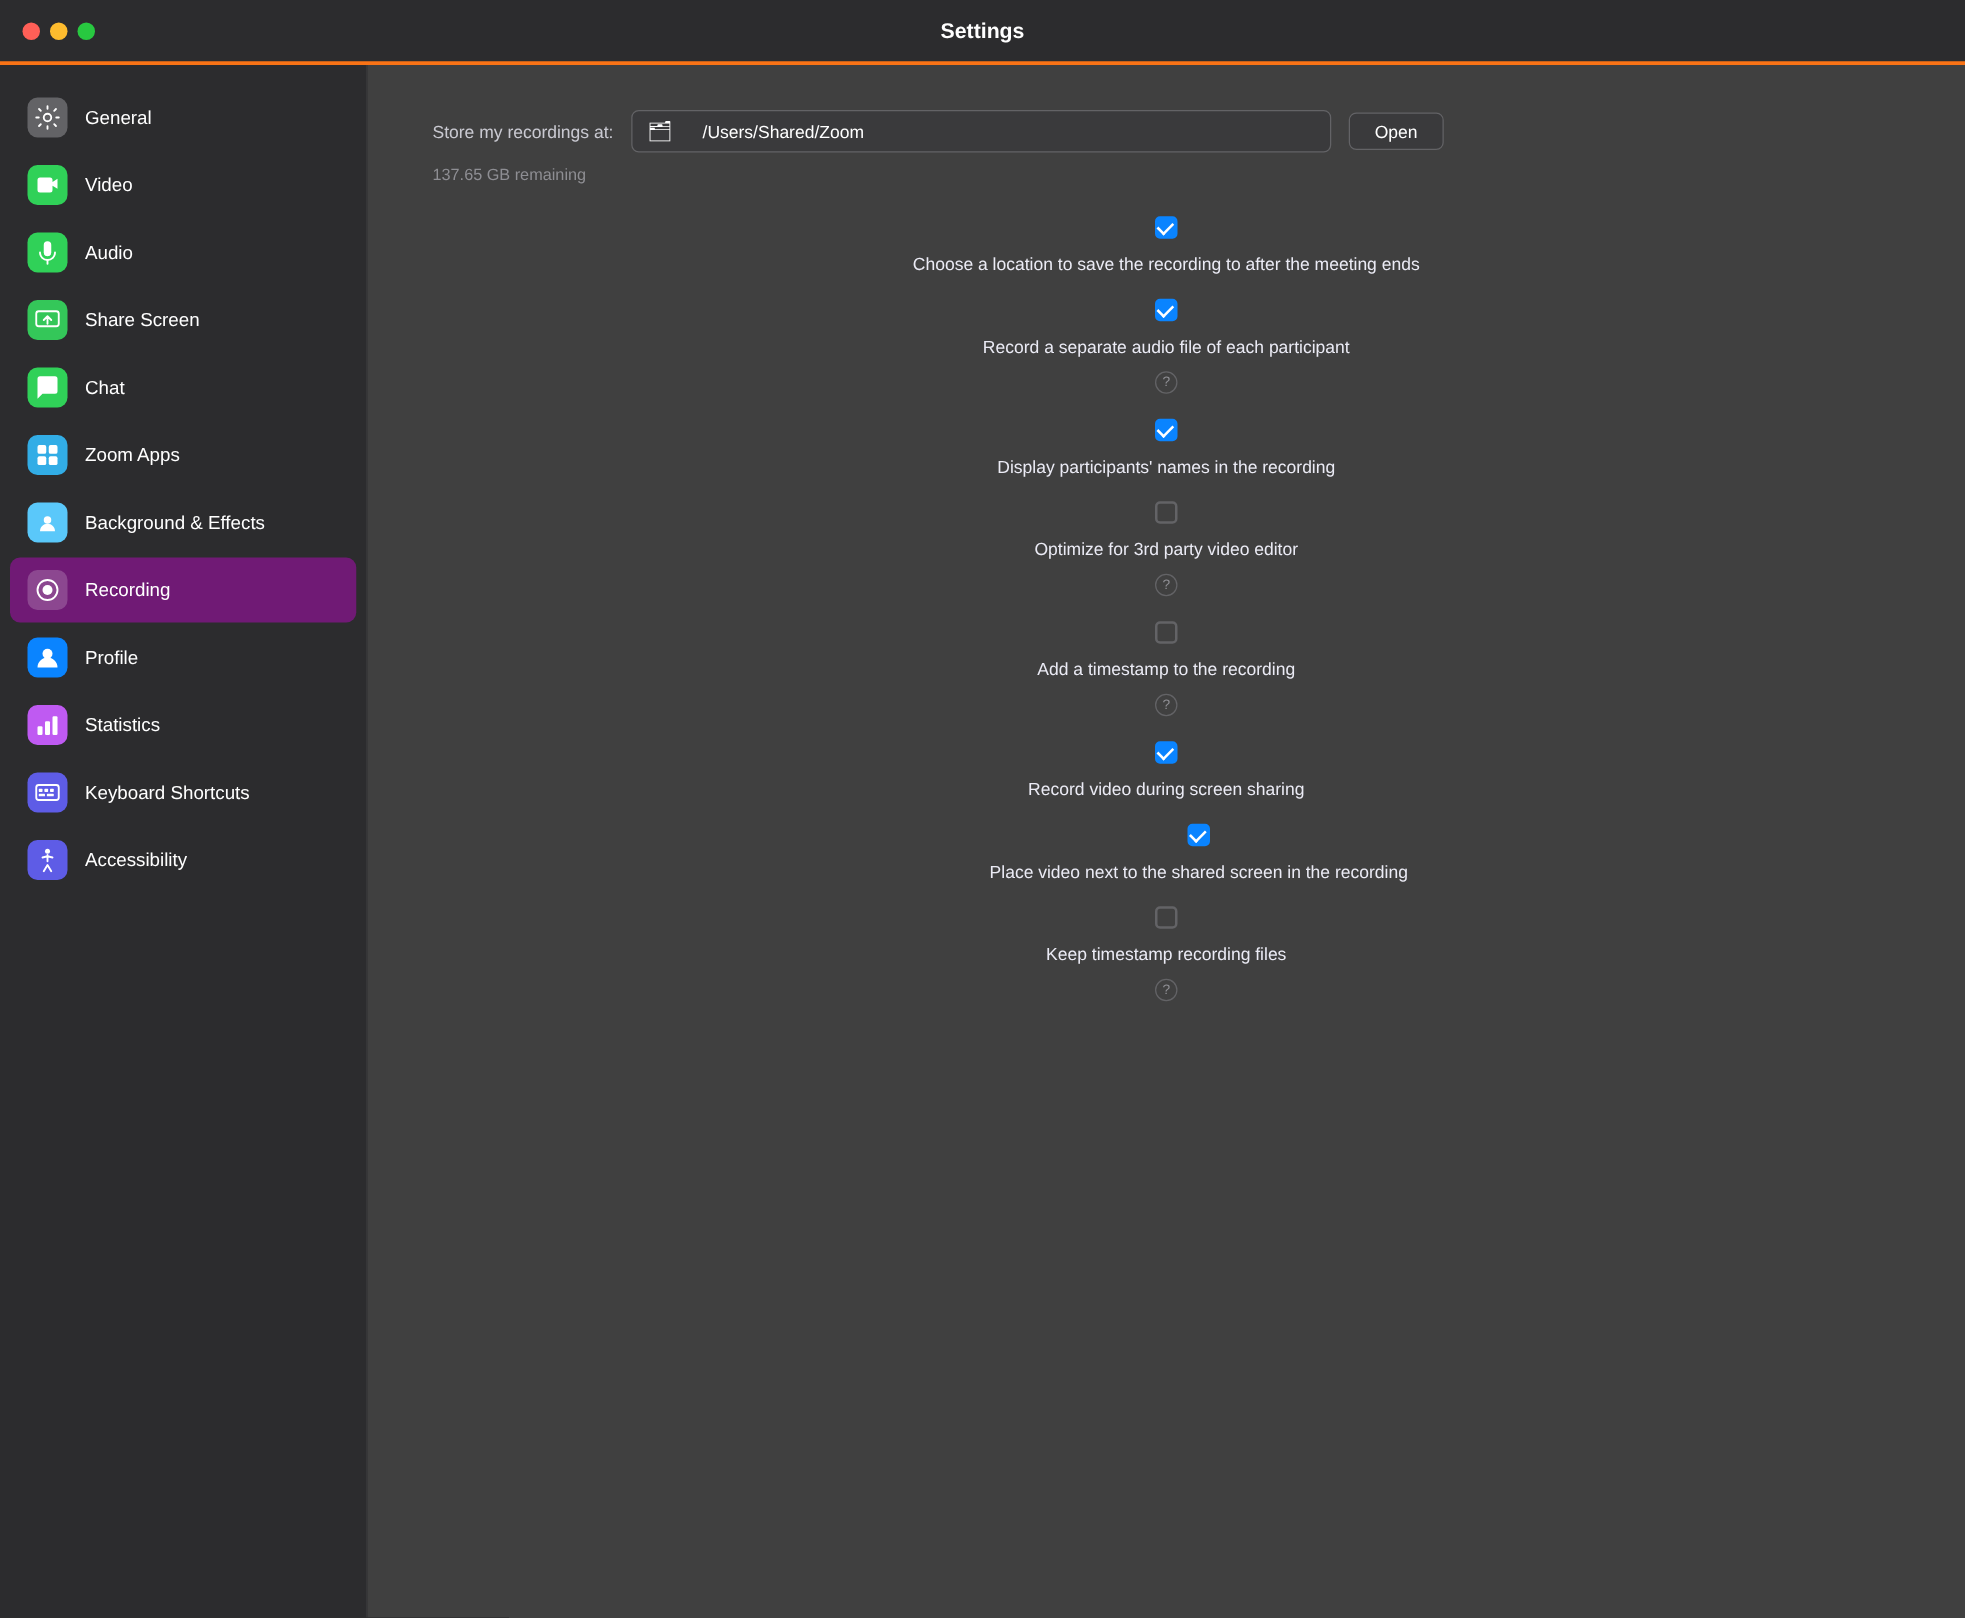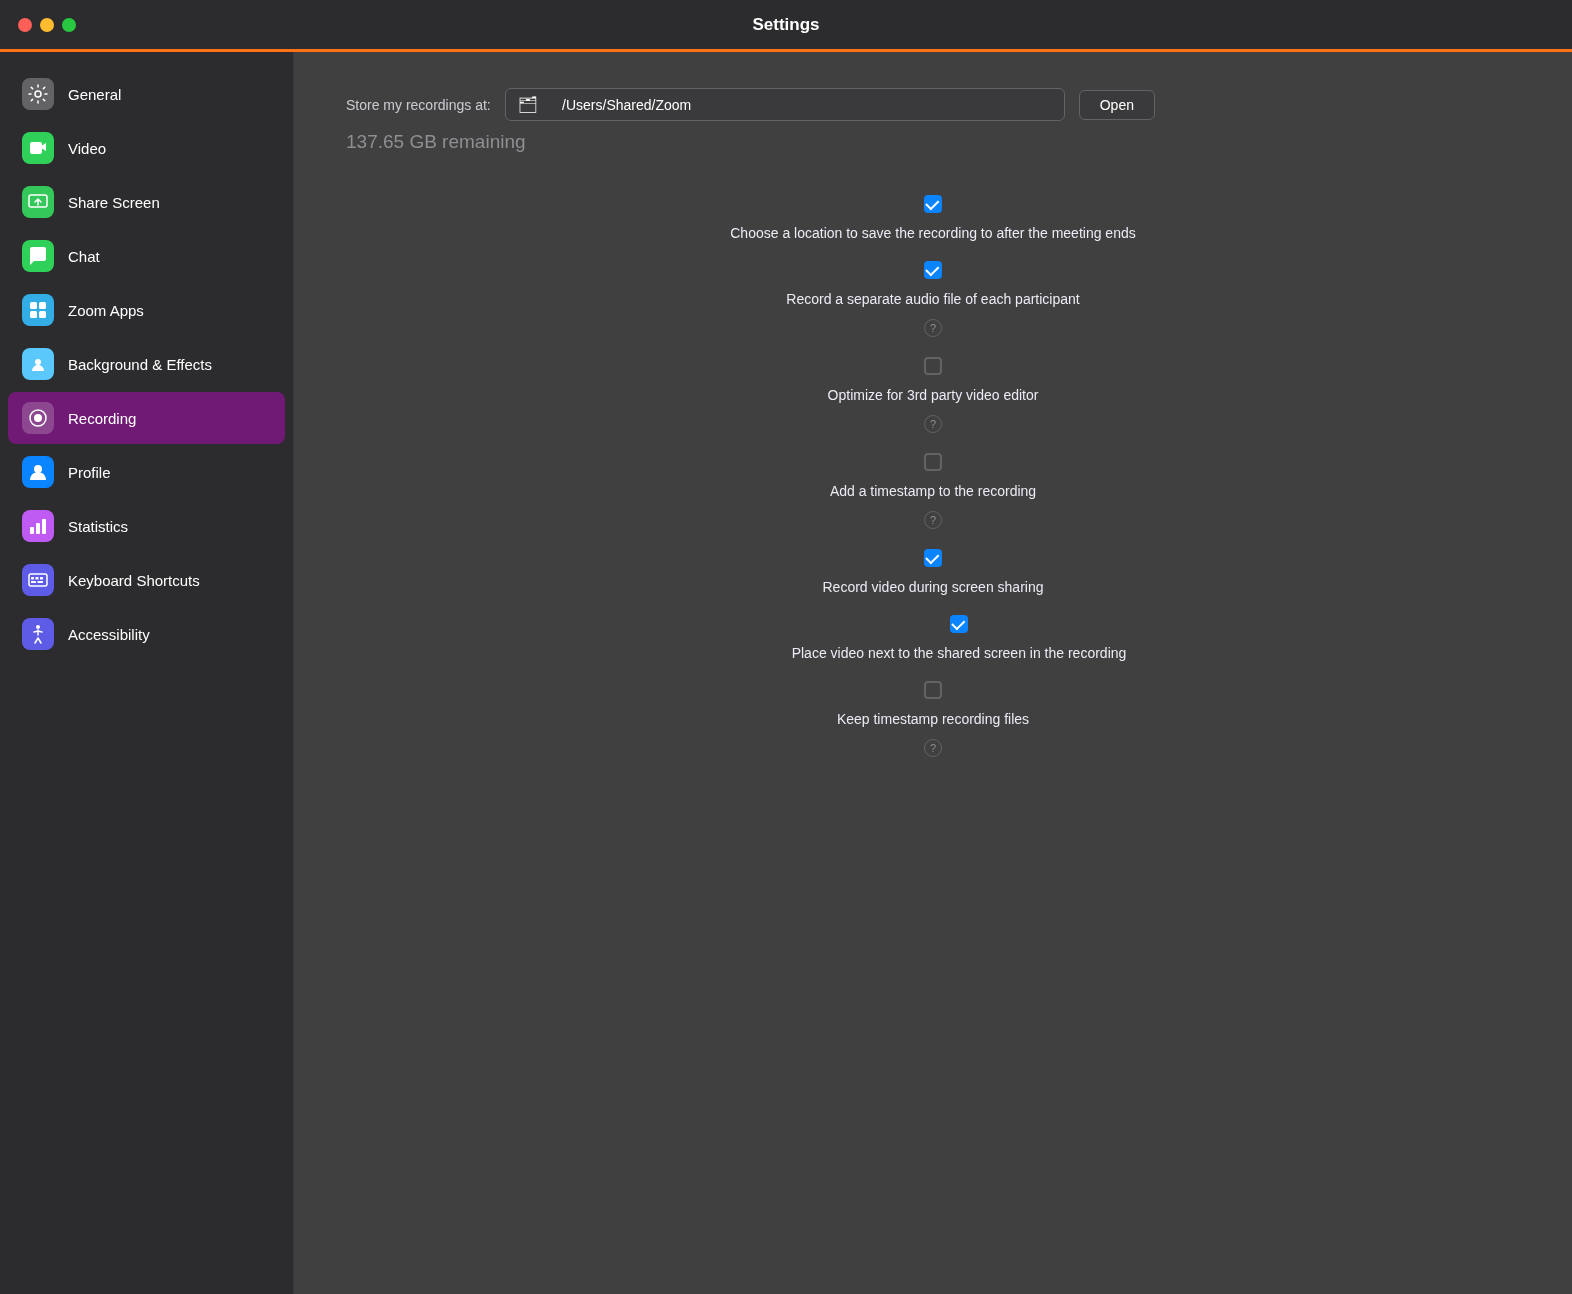--- a/index.html
+++ b/index.html
@@ -152,23 +152,23 @@
       border: 1px solid #636366;
       border-radius: 6px;
       padding: 6px 20px;
       color: #ffffff;
       font-size: 14px;
       cursor: pointer;
       white-space: nowrap;
     }
 
     .storage-remaining {
-      font-size: 19px;
+      font-size: 13px;
       color: #8e8e93;
-      margin-bottom: 32px;
+      margin-bottom: 16px;
     }
 
     
     .options-list {
       display: flex;
       flex-direction: column;
       gap: 0px;
     }
 
     .option-row {
@@ -255,20 +255,30 @@
       </div>
       <div class="sidebar-item">
         <div class="sidebar-item-icon" style="background: rgb(48, 209, 88);">
           <svg width="20" height="20" viewBox="0 0 20 20" fill="white">
             <path d="M2 6a2 2 0 012-2h8a2 2 0 012 2v8a2 2 0 01-2 2H4a2 2 0 01-2-2V6zm12 1.5l4-2.5v8l-4-2.5V7.5z"></path>
           </svg>
         </div>
         <span class="sidebar-item-label">Video</span>
       </div>
       <div class="sidebar-item">
+        <div class="sidebar-item-icon" style="background: rgb(48, 209, 88);">
+          <svg width="20" height="20" viewBox="0 0 20 20" fill="white">
+            <path d="M10 1a3 3 0 00-3 3v6a3 3 0 006 0V4a3 3 0 00-3-3z"></path>
+            <path d="M4 10a6 6 0 0012 0" stroke="white" stroke-width="1.5" fill="none" stroke-linecap="round"></path>
+            <line x1="10" y1="16" x2="10" y2="19" stroke="white" stroke-width="1.5" stroke-linecap="round"></line>
+          </svg>
+        </div>
+        <span class="sidebar-item-label">Audio</span>
+      </div>
+      <div class="sidebar-item">
         <div class="sidebar-item-icon" style="background: rgb(52, 199, 89);">
           <svg width="20" height="20" viewBox="0 0 20 20" fill="none">
             <rect x="1" y="3" width="18" height="12" rx="2" stroke="white" stroke-width="1.5"></rect>
             <path d="M10 7v6M7 10l3-3 3 3" stroke="white" stroke-width="1.5" stroke-linecap="round" stroke-linejoin="round"></path>
           </svg>
         </div>
         <span class="sidebar-item-label">Share Screen</span>
       </div>
       <div class="sidebar-item">
         <div class="sidebar-item-icon" style="background: rgb(48, 209, 88);">
@@ -367,20 +377,24 @@
         <div class="option-row">
           <div class="checkbox checked"></div>
           <span class="option-text">Choose a location to save the recording to after the meeting ends</span>
         </div>
         <div class="option-row">
           <div class="checkbox checked"></div>
           <span class="option-text">Record a separate audio file of each participant</span>
           <div class="help-icon">?</div>
         </div>
         <div class="option-row">
+          <div class="checkbox checked"></div>
+          <span class="option-text">Display participants' names in the recording</span>
+        </div>
+        <div class="option-row">
           <div class="checkbox"></div>
           <span class="option-text">Optimize for 3rd party video editor</span>
           <div class="help-icon">?</div>
         </div>
         <div class="option-row">
           <div class="checkbox"></div>
           <span class="option-text">Add a timestamp to the recording</span>
           <div class="help-icon">?</div>
         </div>
         <div class="option-row">

